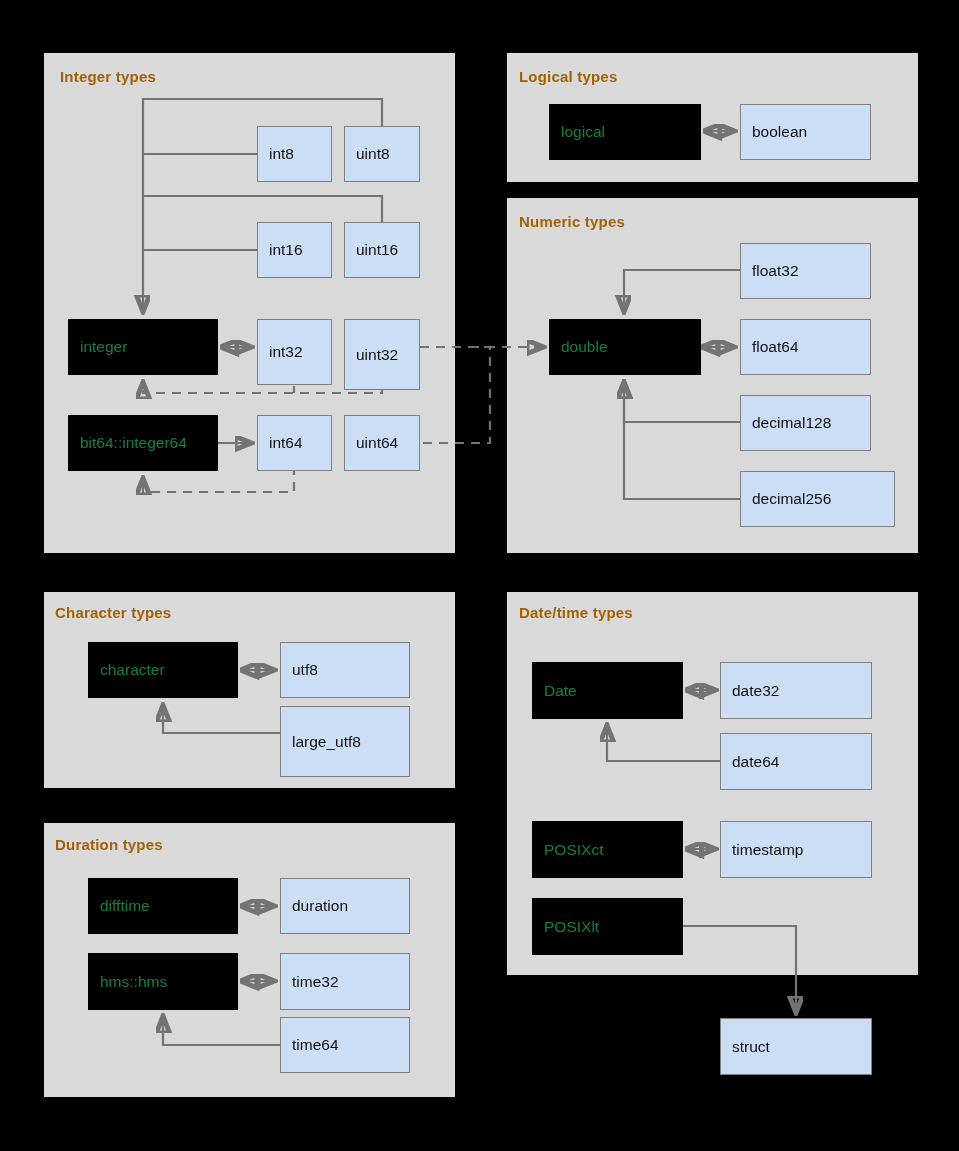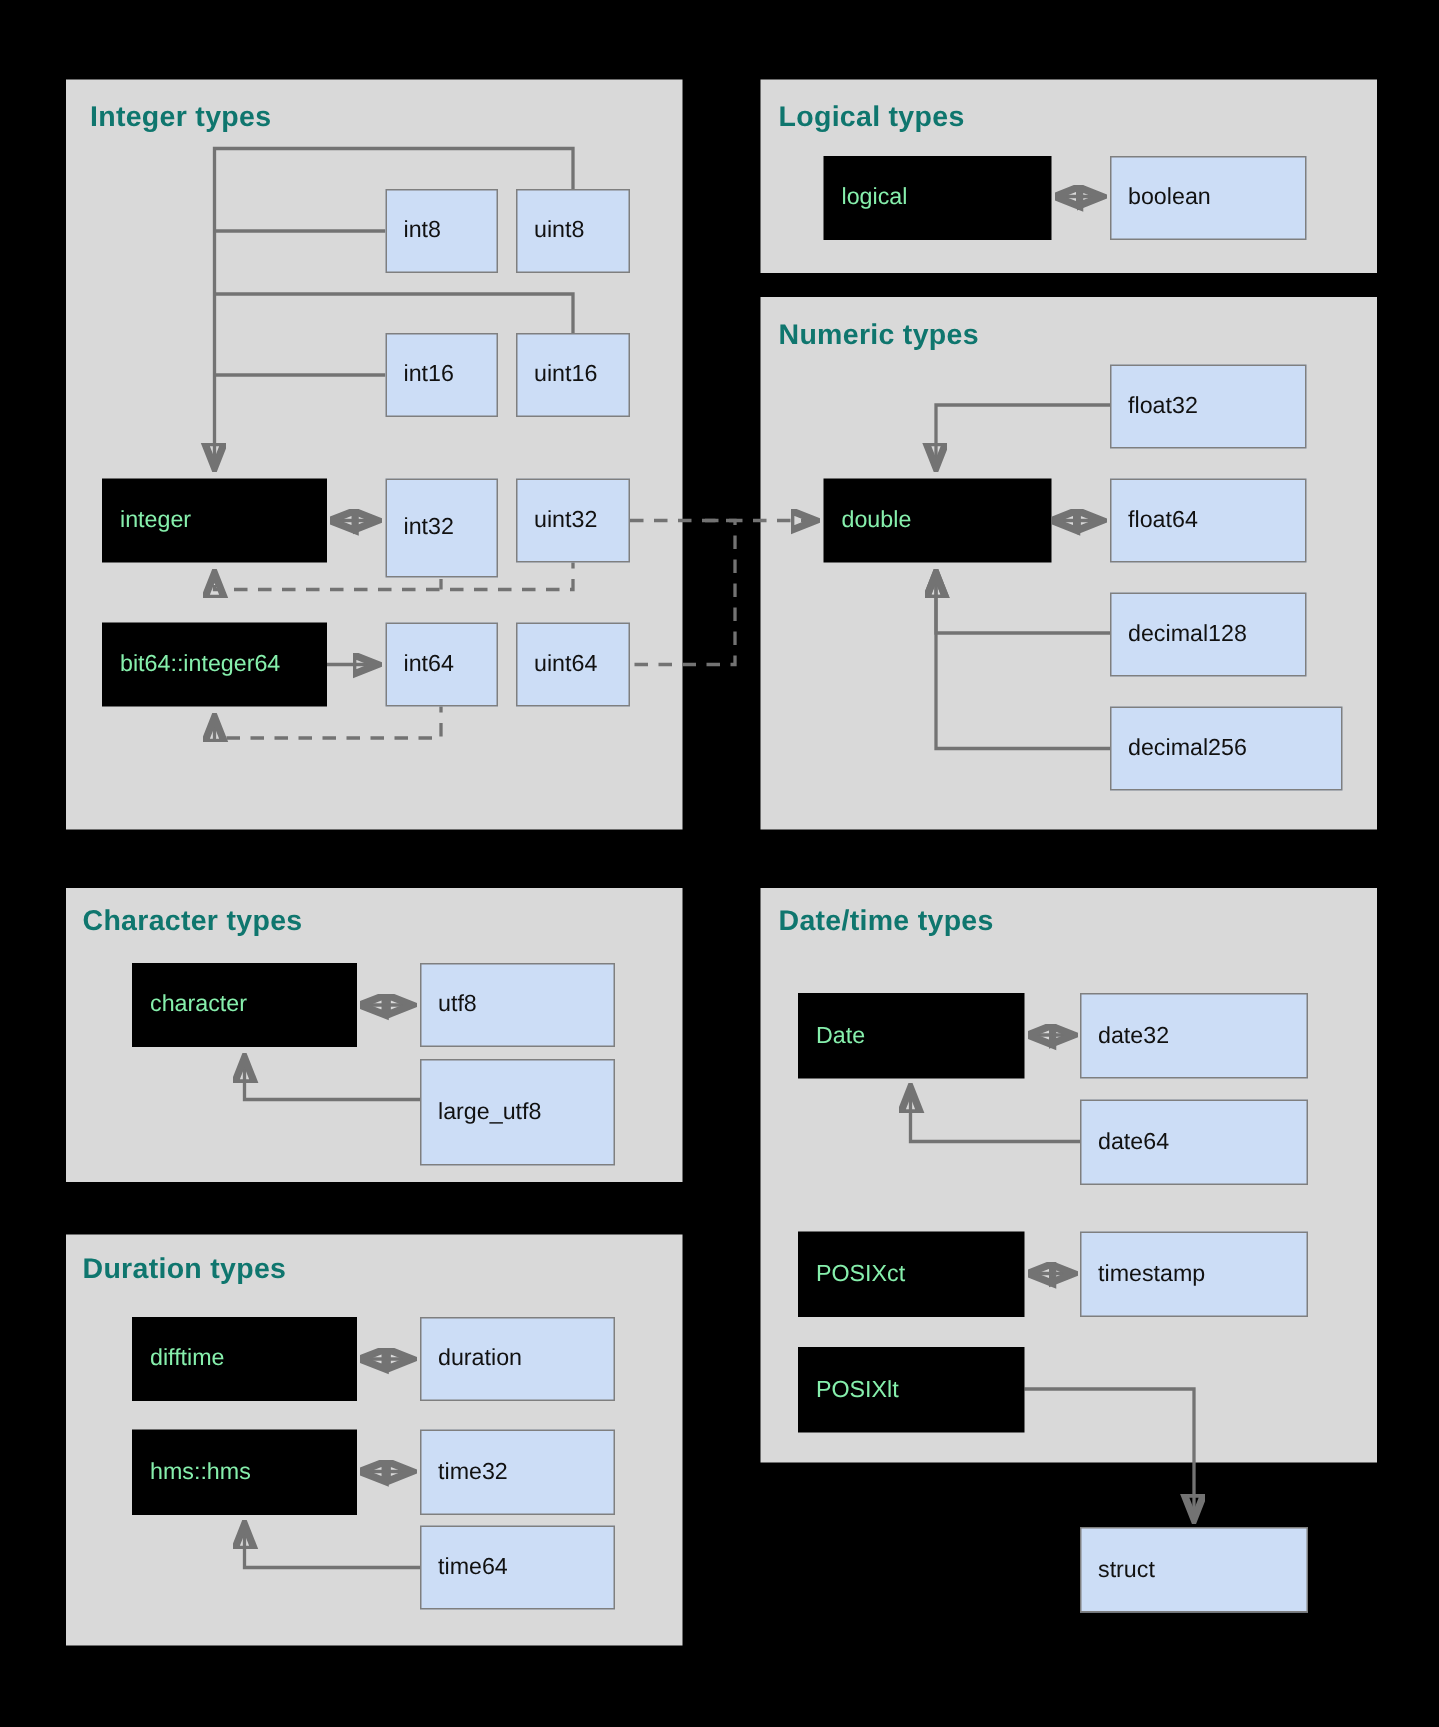--- a/index.html
+++ b/index.html
@@ -16,37 +16,37 @@
     overflow: hidden;
   }
   .panel {
     position: absolute;
     background: #d9d9d9;
     box-sizing: border-box;
   }
   .panel-title {
     position: absolute;
     font-weight: bold;
-    font-size: 19px;
-    color: #0f766e;
+    font-size: 15px;
+    color: #a16207;
     letter-spacing: 0.2px;
     white-space: nowrap;
   }
   .node {
     position: absolute;
     box-sizing: border-box;
     display: flex;
     align-items: center;
     font-size: 15.5px;
     white-space: nowrap;
     overflow: hidden;
   }
   .node.r-type {
     background: #000000;
-    color: #86efac;
+    color: #15803d;
     border: none;
     padding-left: 12px;
   }
   .node.arrow-type {
     background: #ccddf6;
     color: #111111;
     border: 1px solid #7f7f7f;
     padding-left: 11px;
   }
   svg.wires {
@@ -139,21 +139,21 @@
   <div class="panel-title" style="left:55px; top:604px;">Character  types</div>
   <div class="panel-title" style="left:55px; top:836px;">Duration  types</div>
   <div class="panel-title" style="left:519px; top:604px;">Date/time types</div>
 
   <div class="node arrow-type" style="left:257px; top:126px; width:75px; height:56px;">int8</div>
   <div class="node arrow-type" style="left:344px; top:126px; width:76px; height:56px;">uint8</div>
   <div class="node arrow-type" style="left:257px; top:222px; width:75px; height:56px;">int16</div>
   <div class="node arrow-type" style="left:344px; top:222px; width:76px; height:56px;">uint16</div>
   <div class="node r-type" style="left:68px; top:319px; width:150px; height:56px;">integer</div>
   <div class="node arrow-type" style="left:257px; top:319px; width:75px; height:66px;">int32</div>
-  <div class="node arrow-type" style="left:344px; top:319px; width:76px; height:56px;">uint32</div>
+  <div class="node arrow-type" style="left:344px; top:319px; width:76px; height:71px;">uint32</div>
   <div class="node r-type" style="left:68px; top:415px; width:150px; height:56px;text-align:right;">bit64::integer64</div>
   <div class="node arrow-type" style="left:257px; top:415px; width:75px; height:56px;">int64</div>
   <div class="node arrow-type" style="left:344px; top:415px; width:76px; height:56px;">uint64</div>
 
   <div class="node r-type" style="left:549px; top:104px; width:152px; height:56px;">logical</div>
   <div class="node arrow-type" style="left:740px; top:104px; width:131px; height:56px;">boolean</div>
 
   <div class="node arrow-type" style="left:740px; top:243px; width:131px; height:56px;">float32</div>
   <div class="node r-type" style="left:549px; top:319px; width:152px; height:56px;">double</div>
   <div class="node arrow-type" style="left:740px; top:319px; width:131px; height:56px;">float64</div>

